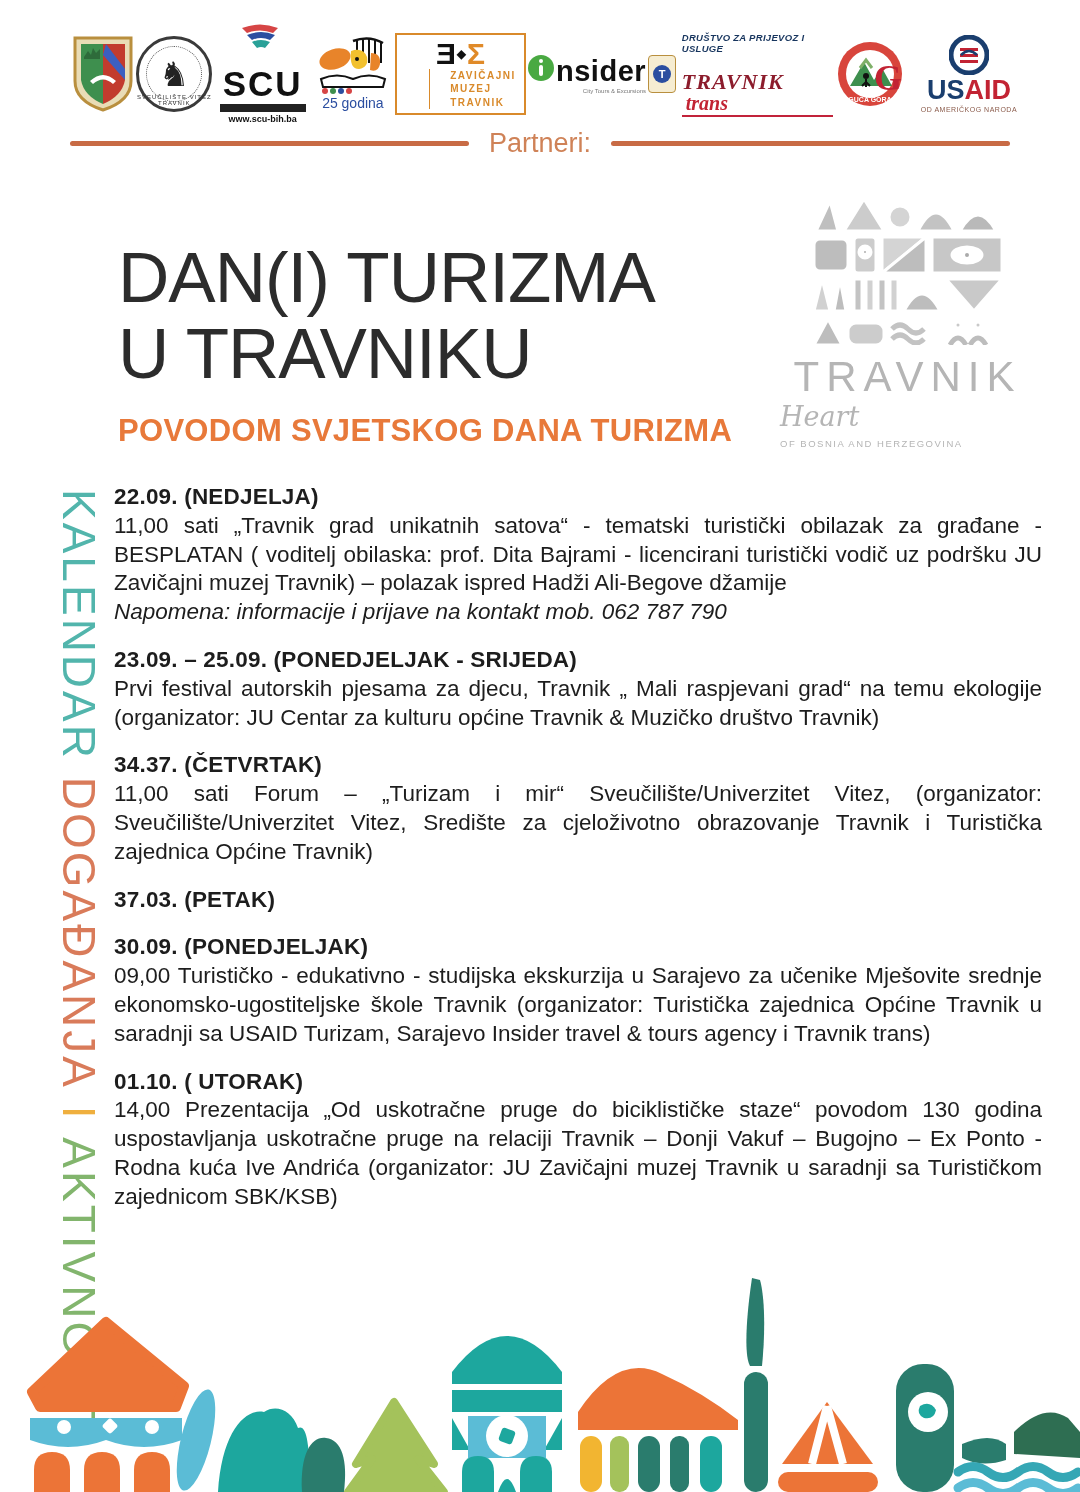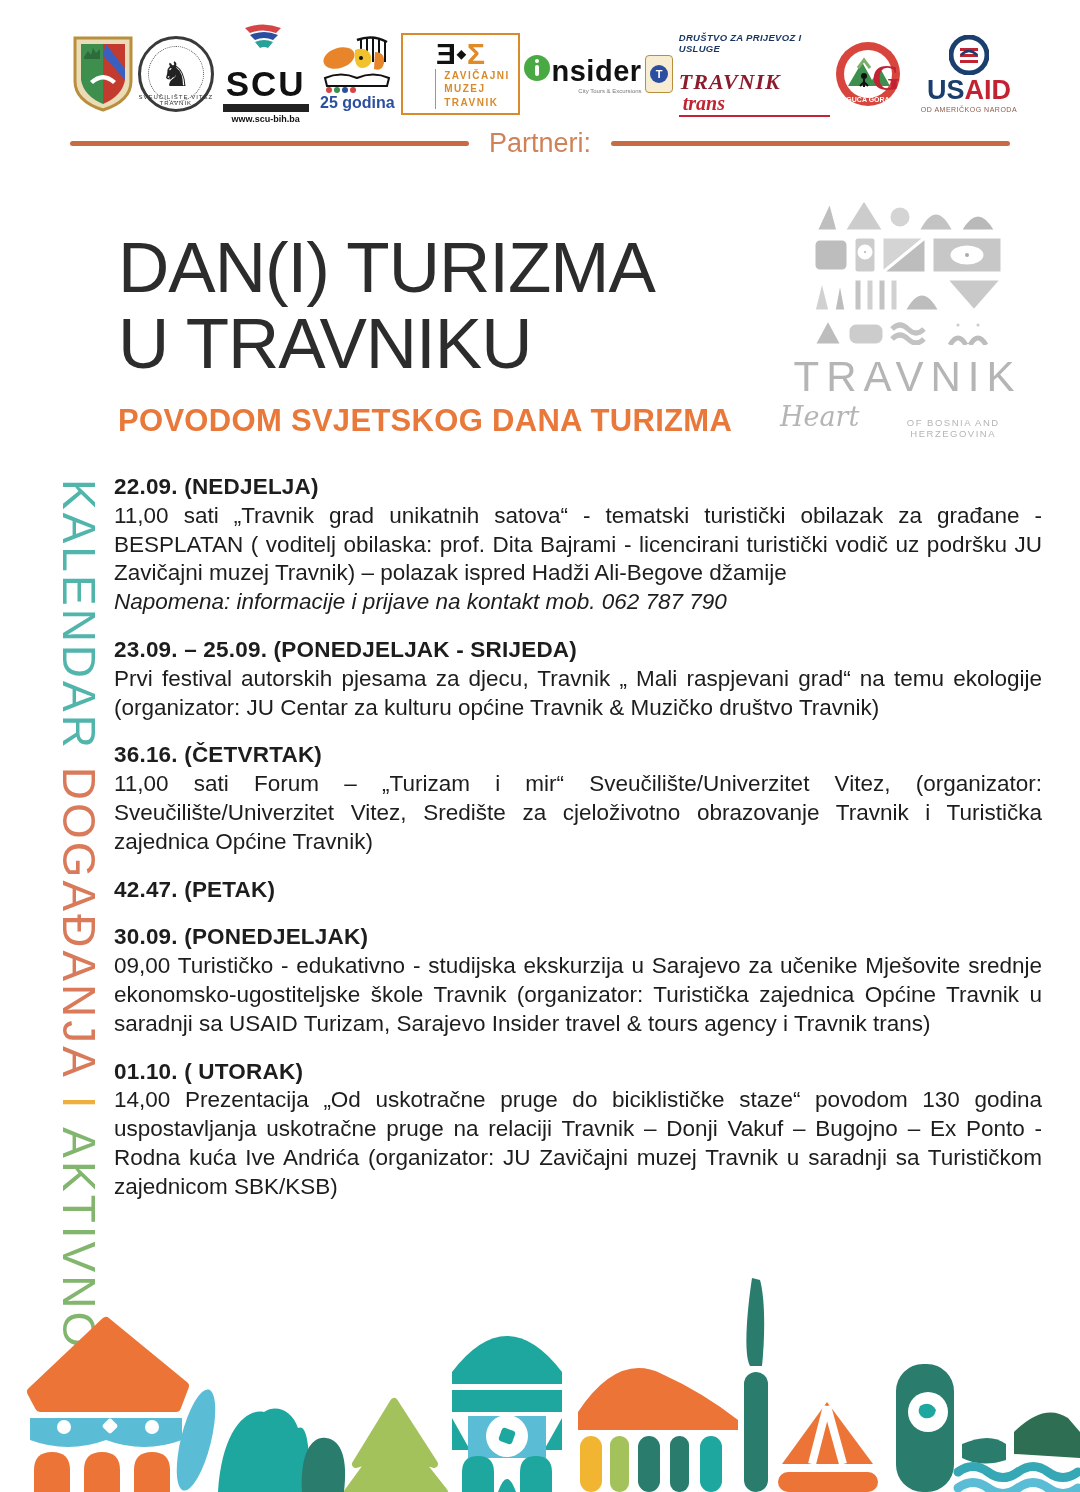--- a/index.html
+++ b/index.html
@@ -23,28 +23,28 @@
   .vitez-seal .inner { width:56px; height:56px; border-radius:50%; border:1.5px dotted #555;
     display:flex; align-items:center; justify-content:center; font-size:34px; color:#222; }
   .vitez-seal .seal-bottom { position:absolute; bottom:6px; left:0; right:0; text-align:center;
     font-size:6px; letter-spacing:1px; color:#333; }
 
   .scu-logo { width:96px; }
   .scu-logo .scu-word { font-size:35px; font-weight:bold; letter-spacing:2px; color:#111; line-height:1; margin-top:16px; }
   .scu-logo .scu-bar { width:86px; height:8px; background:#222; margin-top:3px; }
   .scu-logo .scu-url { font-size:9px; font-weight:bold; color:#111; margin-top:2px; }
 
-  .g25-label { font-size:16px; font-weight:bold; color:#2b4ea0; }
+  .g25-label { font-size:14px; font-weight:normal; color:#2b4ea0; }
 
   .muzej-logo { display:flex; align-items:center; border:2px solid #d98a2b; padding:4px 8px; background:#fff; }
   .muzej-glyph { font-size:30px; font-weight:bold; line-height:1; display:flex; align-items:center; }
   .muzej-glyph .black { color:#111; transform:scaleX(-1); }
   .muzej-glyph .dot { color:#111; font-size:12px; margin:0 1px; }
   .muzej-glyph .orange { color:#e08a28; }
-  .muzej-text { margin-left:24px; border-left:1px solid #d98a2b; padding-left:8px; }
+  .muzej-text { margin-left:24px; border-left:1px solid #d98a2b; padding-left:20px; }
   .muzej-text div { font-size:10px; font-weight:bold; color:#d98a2b; letter-spacing:1.5px; line-height:1.35; }
 
   .insider-logo .row { display:flex; }
   .insider-i { width:26px; height:26px; border-radius:50%; background:#49a942; position:relative; margin-right:2px; }
   .insider-i::before { content:""; position:absolute; left:11px; top:4px; width:4px; height:4px; border-radius:50%; background:#fff; }
   .insider-i::after  { content:""; position:absolute; left:11px; top:10px; width:4px; height:11px; border-radius:2px; background:#fff; }
   .insider-word { font-size:29px; font-weight:bold; color:#111; letter-spacing:0.5px; }
   .insider-sub { font-size:6px; color:#777; align-self:flex-end; margin-left:30px; }
 
   .trans-logo { width:185px; }
@@ -70,21 +70,21 @@
   .partners-divider .line { flex:1; height:5px; border-radius:3px; background:#c86b45; }
   .partners-divider .label { color:#cf8257; font-size:27px; }
 
   
   .title-row { display:flex; justify-content:space-between; align-items:flex-end; padding:30px 45px 0 118px; }
   .main-title { font-size:71px; line-height:1.08; color:#2c2c2c; letter-spacing:-1px; font-weight:normal; }
   .subtitle { margin-top:20px; font-size:31px; font-weight:bold; color:#e8793a; letter-spacing:0.3px; }
 
   .travnik-logo { width:255px; text-align:center; margin-top:6px; }
   .travnik-word { font-size:42px; color:#b5b5b5; letter-spacing:7px; margin-top:4px; font-weight:normal; }
-  .travnik-tag { display:flex; align-items:baseline; justify-content:center; gap:12px; margin-top:0px; }
+  .travnik-tag { display:flex; align-items:baseline; justify-content:center; gap:6px; margin-top:0px;flex-direction:column; }
   .travnik-script { font-family:"DejaVu Serif", serif; font-style:italic; font-size:27px; color:#b5b5b5; }
   .travnik-sub { font-size:9.5px; color:#b5b5b5; letter-spacing:1.5px; }
 
   
   .main-area { display:flex; padding:34px 38px 0 36px; }
   .vertical-label {
     writing-mode:vertical-rl; font-size:46px; line-height:1; letter-spacing:3px;
     width:66px; flex:0 0 66px; margin-top:6px; white-space:nowrap;
   }
   .events { flex:1; margin-left:12px; font-size:22.5px; line-height:1.28; color:#1d1d1d; }
@@ -281,25 +281,25 @@
     <div class="event">
       <h3>22.09. (NEDJELJA)</h3>
       <p>11,00 sati „Travnik grad unikatnih satova“ - tematski turistički obilazak za građane - BESPLATAN  ( voditelj obilaska: prof. Dita Bajrami - licencirani turistički vodič uz podršku JU Zavičajni muzej Travnik) – polazak ispred Hadži Ali-Begove džamije</p>
       <p class="note">Napomena: informacije i prijave na kontakt mob. 062 787 790</p>
     </div>
     <div class="event">
       <h3>23.09. – 25.09. (PONEDJELJAK - SRIJEDA)</h3>
       <p>Prvi festival autorskih pjesama za djecu, Travnik „ Mali raspjevani grad“ na temu ekologije (organizator:  JU Centar za kulturu općine Travnik &amp; Muzičko društvo Travnik)</p>
     </div>
     <div class="event">
-      <h3>36.16. (ČETVRTAK)</h3>
+      <h3>34.37. (ČETVRTAK)</h3>
       <p>11,00 sati Forum – „Turizam i mir“ Sveučilište/Univerzitet Vitez, (organizator: Sveučilište/Univerzitet Vitez, Središte za cjeloživotno obrazovanje Travnik i Turistička zajednica Općine Travnik)</p>
     </div>
     <div class="event">
-      <h3>42.47. (PETAK)</h3>
+      <h3>37.03. (PETAK)</h3>
     </div>
     <div class="event">
       <h3>30.09. (PONEDJELJAK)</h3>
       <p>09,00 Turističko - edukativno - studijska ekskurzija u Sarajevo za učenike Mješovite srednje ekonomsko-ugostiteljske škole Travnik (organizator: Turistička zajednica Općine Travnik u saradnji sa USAID Turizam, Sarajevo Insider  travel &amp; tours agency i Travnik trans)</p>
     </div>
     <div class="event">
       <h3>01.10. ( UTORAK)</h3>
       <p>14,00 Prezentacija „Od uskotračne pruge do biciklističke staze“ povodom 130 godina uspostavljanja uskotračne pruge na relaciji Travnik – Donji Vakuf – Bugojno – Ex Ponto - Rodna kuća Ive Andrića (organizator: JU Zavičajni muzej Travnik u saradnji sa Turističkom zajednicom SBK/KSB)</p>
     </div>
   </div>

